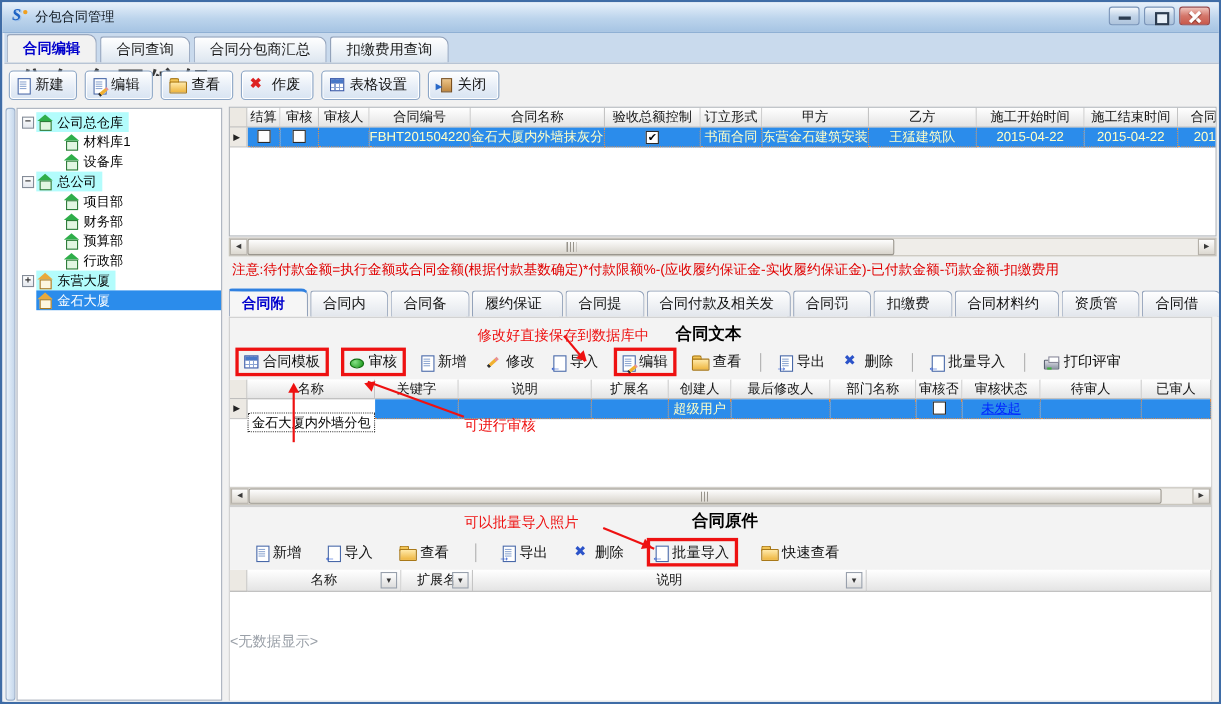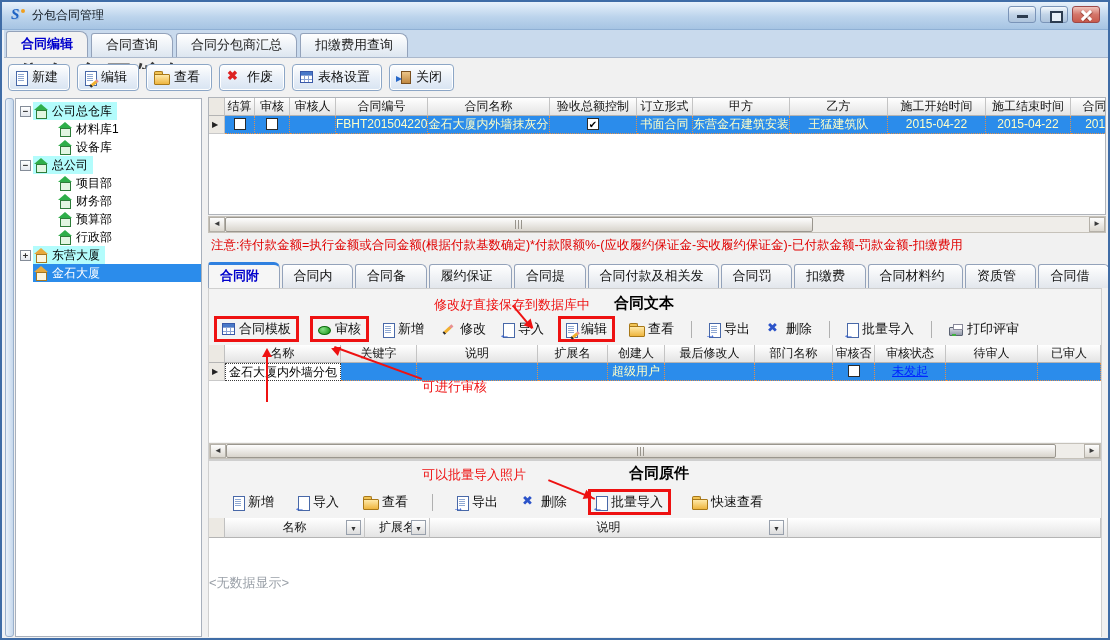--- a/index.html
+++ b/index.html
@@ -373,21 +373,21 @@
         <div class="gc gh" style="width: 57px;">创建人</div>
         <div class="gc gh" style="width: 90px;">最后修改人</div>
         <div class="gc gh" style="width: 78px;">部门名称</div>
         <div class="gc gh" style="width: 42px;">审核否</div>
         <div class="gc gh" style="width: 71px;">审核状态</div>
         <div class="gc gh" style="width: 92px;">待审人</div>
         <div class="gc gh" style="width: 63px;">已审人</div>
       </div>
     <div class="grow" id="g2row">
         <div class="gc ind rind"></div>
-        <div class="gc rc kfocus" style="width: 116px;">金石大厦内外墙分包</div>
+        <div class="gc rc kfocus" style="width: 116px; margin-top: 12px;">金石大厦内外墙分包</div>
         <div class="gc rc" style="width: 76px;"></div>
         <div class="gc rc" style="width: 121px;"></div>
         <div class="gc rc" style="width: 70px;"></div>
         <div class="gc rc" style="width: 57px;">超级用户</div>
         <div class="gc rc" style="width: 90px;"></div>
         <div class="gc rc" style="width: 78px;"></div>
         <div class="gc rc" style="width: 42px;"><span class="cb"></span></div>
         <div class="gc rc" style="width: 71px;"><span class="glink">未发起</span></div>
         <div class="gc rc" style="width: 92px;"></div>
         <div class="gc rc" style="width: 63px;"></div>

